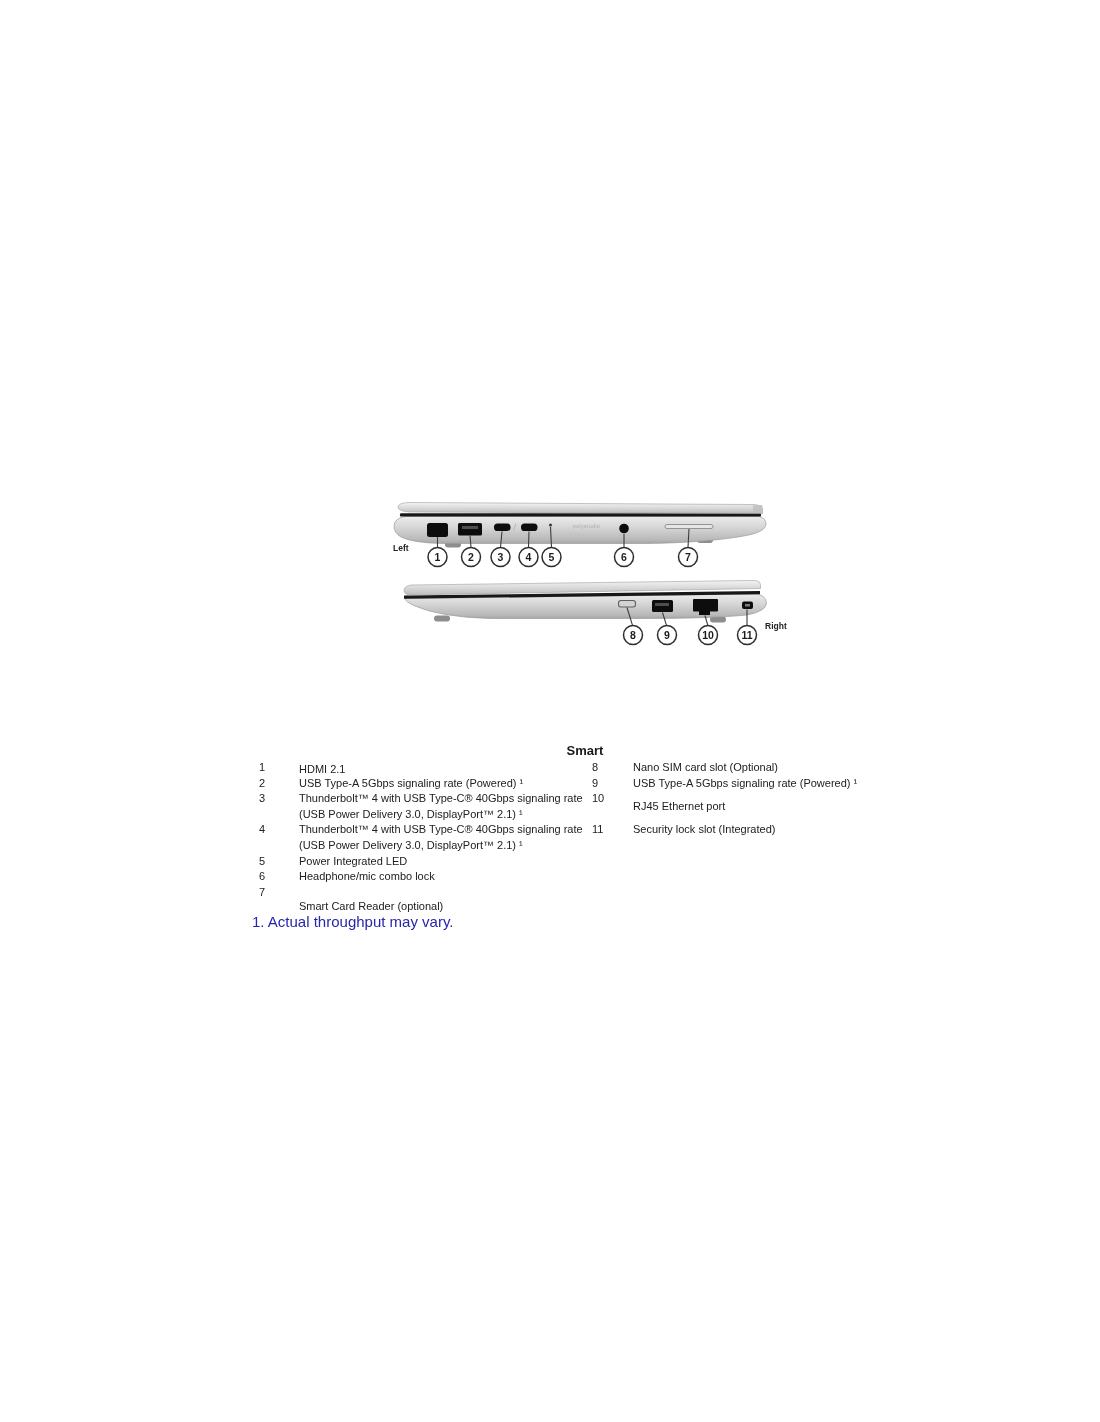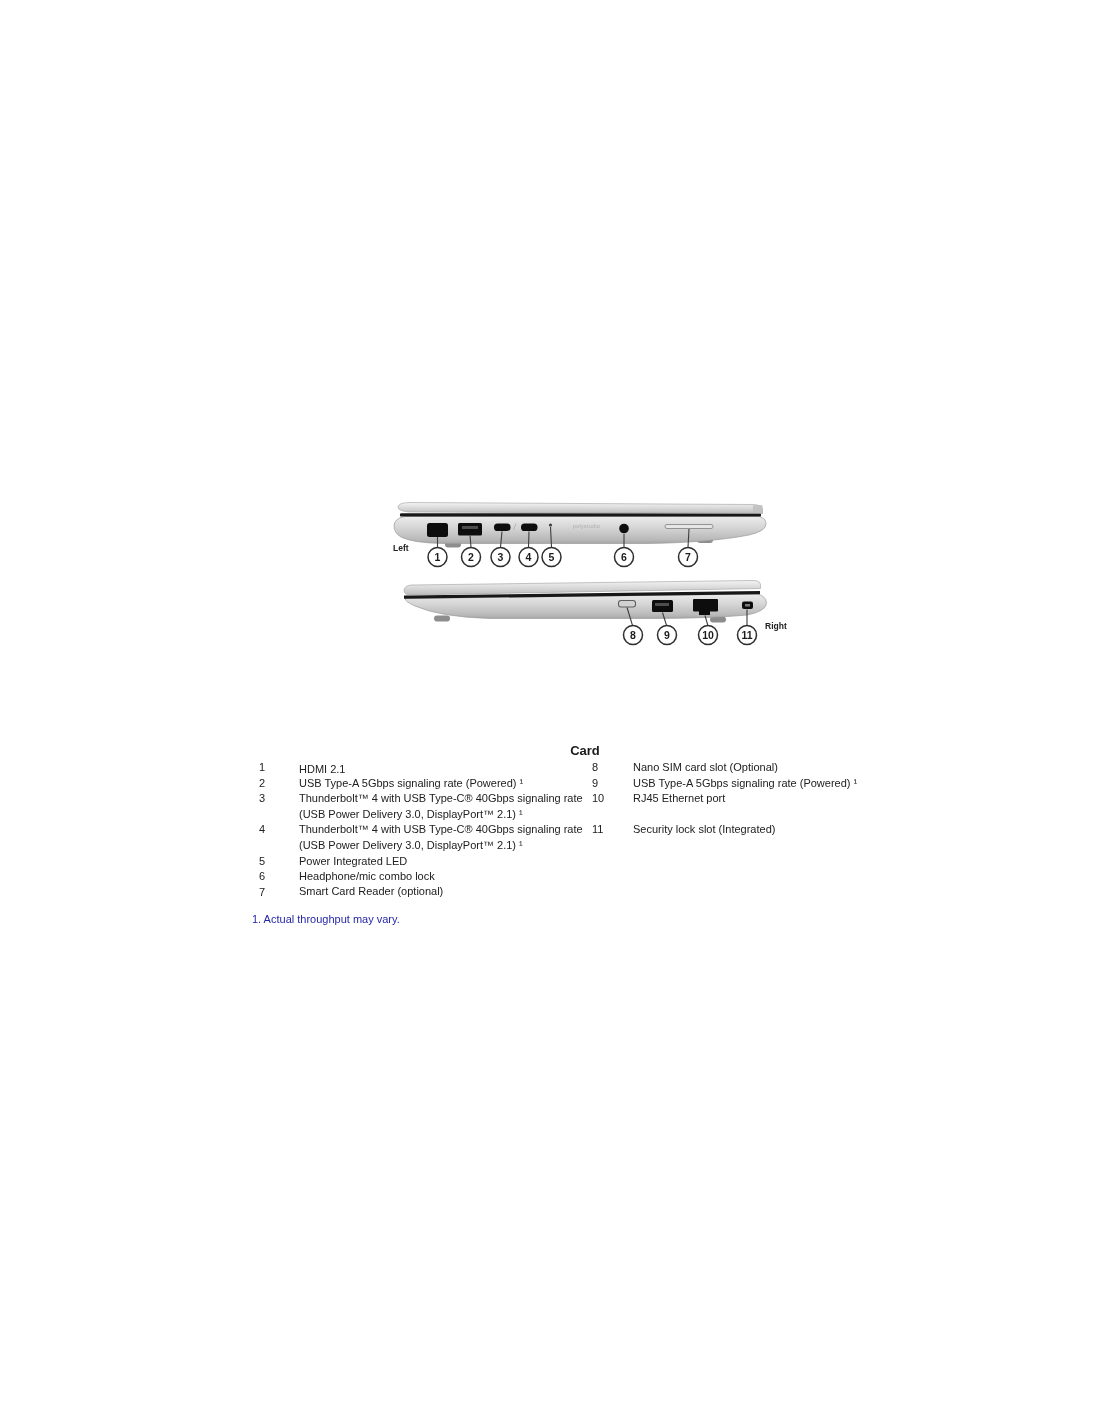--- a/index.html
+++ b/index.html
@@ -12,21 +12,21 @@
   .brand{font-size:5.2px;fill:#ababab;letter-spacing:.4px;}
   .tbl{position:absolute;left:250px;top:740px;width:670px;height:178px;
        color:#212121;font-size:11px;}
   .tbl-title{position:absolute;top:3px;left:0;width:100%;text-align:center;
              font-size:13px;font-weight:bold;color:#1a1a1a;}
   .cell{position:absolute;white-space:nowrap;line-height:12px;}
   .n{left:9px;}
   .t{left:49px;}
   .rn{left:342px;}
   .rt{left:383px;text-align:center;}
-  .footnote{position:absolute;left:252px;top:913px;font-size:11px;
+  .footnote{position:absolute;left:252px;top:913px;font-size:15px;
             color:#2626aa;white-space:nowrap;}
 </style>
 </head>
 <body>
 
 <div class="page">
 
   <svg class="svgview" style="left:385px;top:495px;" width="420" height="85" viewBox="0 0 420 85">
     <defs>
       <linearGradient id="lidGradL" x1="0" y1="0" x2="0" y2="1">
@@ -158,44 +158,44 @@
       </g>
     <g>
       <circle cx="362" cy="63" r="9.5" fill="#fff" stroke="#2e2e2e" stroke-width="1.5"></circle>
       <text class="cnum" x="362" y="66.8">11</text>
       </g>
 
     <text class="sidelabel" x="380" y="56.5">Right</text>
   </svg>
 
   <div class="tbl">
-    <div class="tbl-title">Card</div>
+    <div class="tbl-title">Smart</div>
 
     <span class="cell n" style="top:21px">1</span>
     <span class="cell t" style="top:23px">HDMI 2.1</span>
     <span class="cell n" style="top:36.5px">2</span>
     <span class="cell t" style="top:36.5px">USB Type-A 5Gbps signaling rate (Powered) ¹</span>
     <span class="cell n" style="top:52px">3</span>
     <span class="cell t" style="top:52px">Thunderbolt™ 4 with USB Type-C® 40Gbps signaling rate</span>
     <span class="cell t" style="top:67.5px">(USB Power Delivery 3.0, DisplayPort™ 2.1) ¹</span>
     <span class="cell n" style="top:83px">4</span>
     <span class="cell t" style="top:83px">Thunderbolt™ 4 with USB Type-C® 40Gbps signaling rate</span>
     <span class="cell t" style="top:98.5px">(USB Power Delivery 3.0, DisplayPort™ 2.1) ¹</span>
     <span class="cell n" style="top:114.5px">5</span>
     <span class="cell t" style="top:114.5px">Power Integrated LED</span>
     <span class="cell n" style="top:130px">6</span>
     <span class="cell t" style="top:130px">Headphone/mic combo lock</span>
     <span class="cell n" style="top:145.5px">7</span>
-    <span class="cell t" style="top:145px">Smart Card Reader (optional)</span>
+    <span class="cell t" style="top:160px">Smart Card Reader (optional)</span>
 
     <span class="cell rn" style="top:21px">8</span>
     <span class="cell rt" style="top:21px">Nano SIM card slot (Optional)</span>
     <span class="cell rn" style="top:36.5px">9</span>
     <span class="cell rt" style="top:36.5px">USB Type-A 5Gbps signaling rate (Powered) ¹</span>
     <span class="cell rn" style="top:52px">10</span>
-    <span class="cell rt" style="top:52px">RJ45 Ethernet port</span>
+    <span class="cell rt" style="top:60px">RJ45 Ethernet port</span>
     <span class="cell rn" style="top:83px">11</span>
     <span class="cell rt" style="top:83px">Security lock slot (Integrated)</span>
   </div>
 
   <div class="footnote">1. Actual throughput may vary.</div>
 
 </div>
 
 </body></html>

